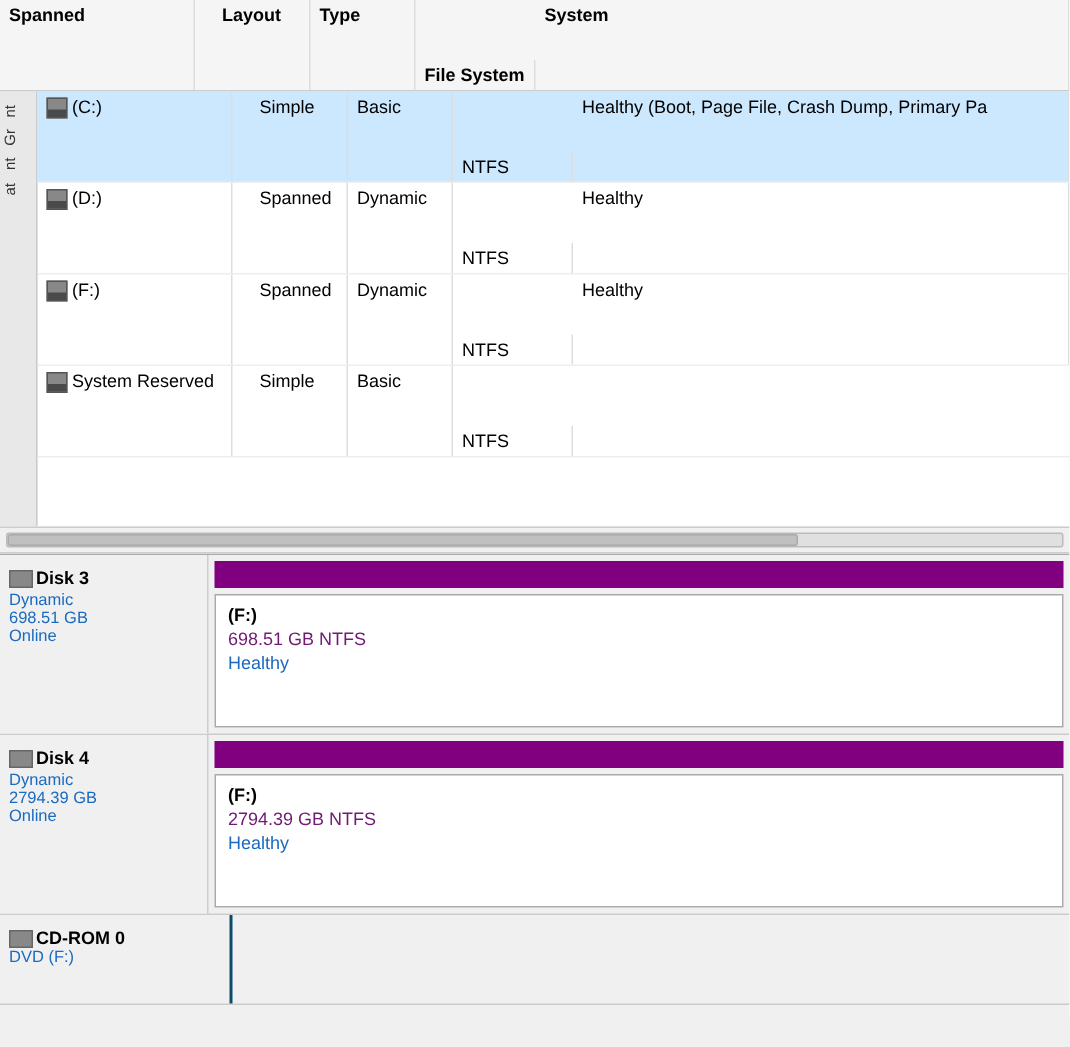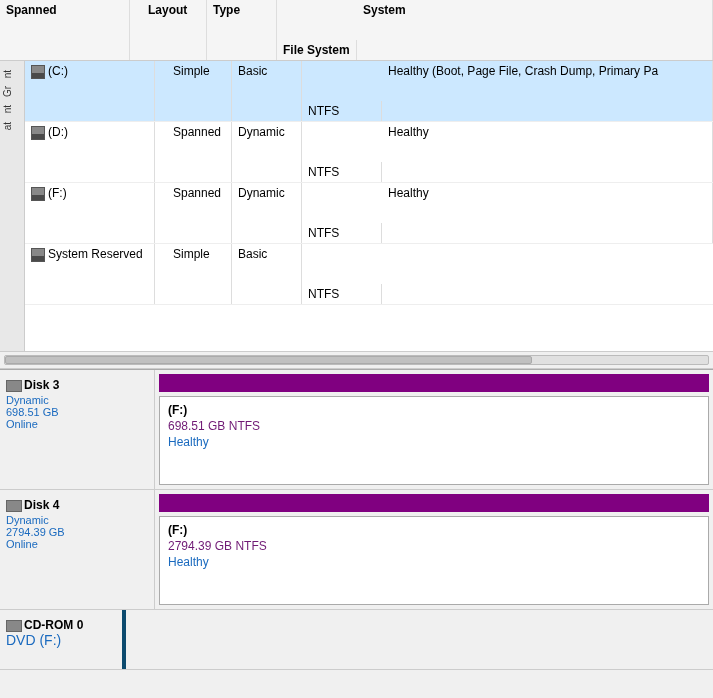--- a/index.html
+++ b/index.html
@@ -144,21 +144,21 @@
     }
 
     .disk-row {
       display: flex;
       border-bottom: 1px solid #ccc;
       min-height: 120px;
       background: #f0f0f0;
     }
 
     .disk-label {
-      width: 155px;
+      width: 139px;
       flex-shrink: 0;
       padding: 8px 6px;
       border-right: 1px solid #ccc;
       background: #f0f0f0;
     }
 
     .disk-label-title {
       font-weight: bold;
       color: #000;
       margin-bottom: 2px;
@@ -217,34 +217,34 @@
 
     
     .cdrom-row {
       display: flex;
       min-height: 60px;
       background: #f0f0f0;
       border-bottom: 1px solid #ccc;
     }
 
     .cdrom-label {
-      width: 126px;
+      width: 155px;
       flex-shrink: 0;
       padding: 8px 6px;
-      border-right: 4px solid #0c4a6e;
+      border-right: 2px solid #0c4a6e;
     }
 
     .cdrom-label-title {
       font-weight: bold;
       color: #000;
     }
 
     .cdrom-label-sub {
       color: #1a6abf;
-      font-size: 14px;
+      font-size: 11px;
     }
   </style>
 </head>
 <body>
 
 <div class="top-panel">
   <div class="table-header">
     <div class="col col-volume">Spanned</div>
     <div class="col col-layout">Layout</div>
     <div class="col col-type">Type</div>

